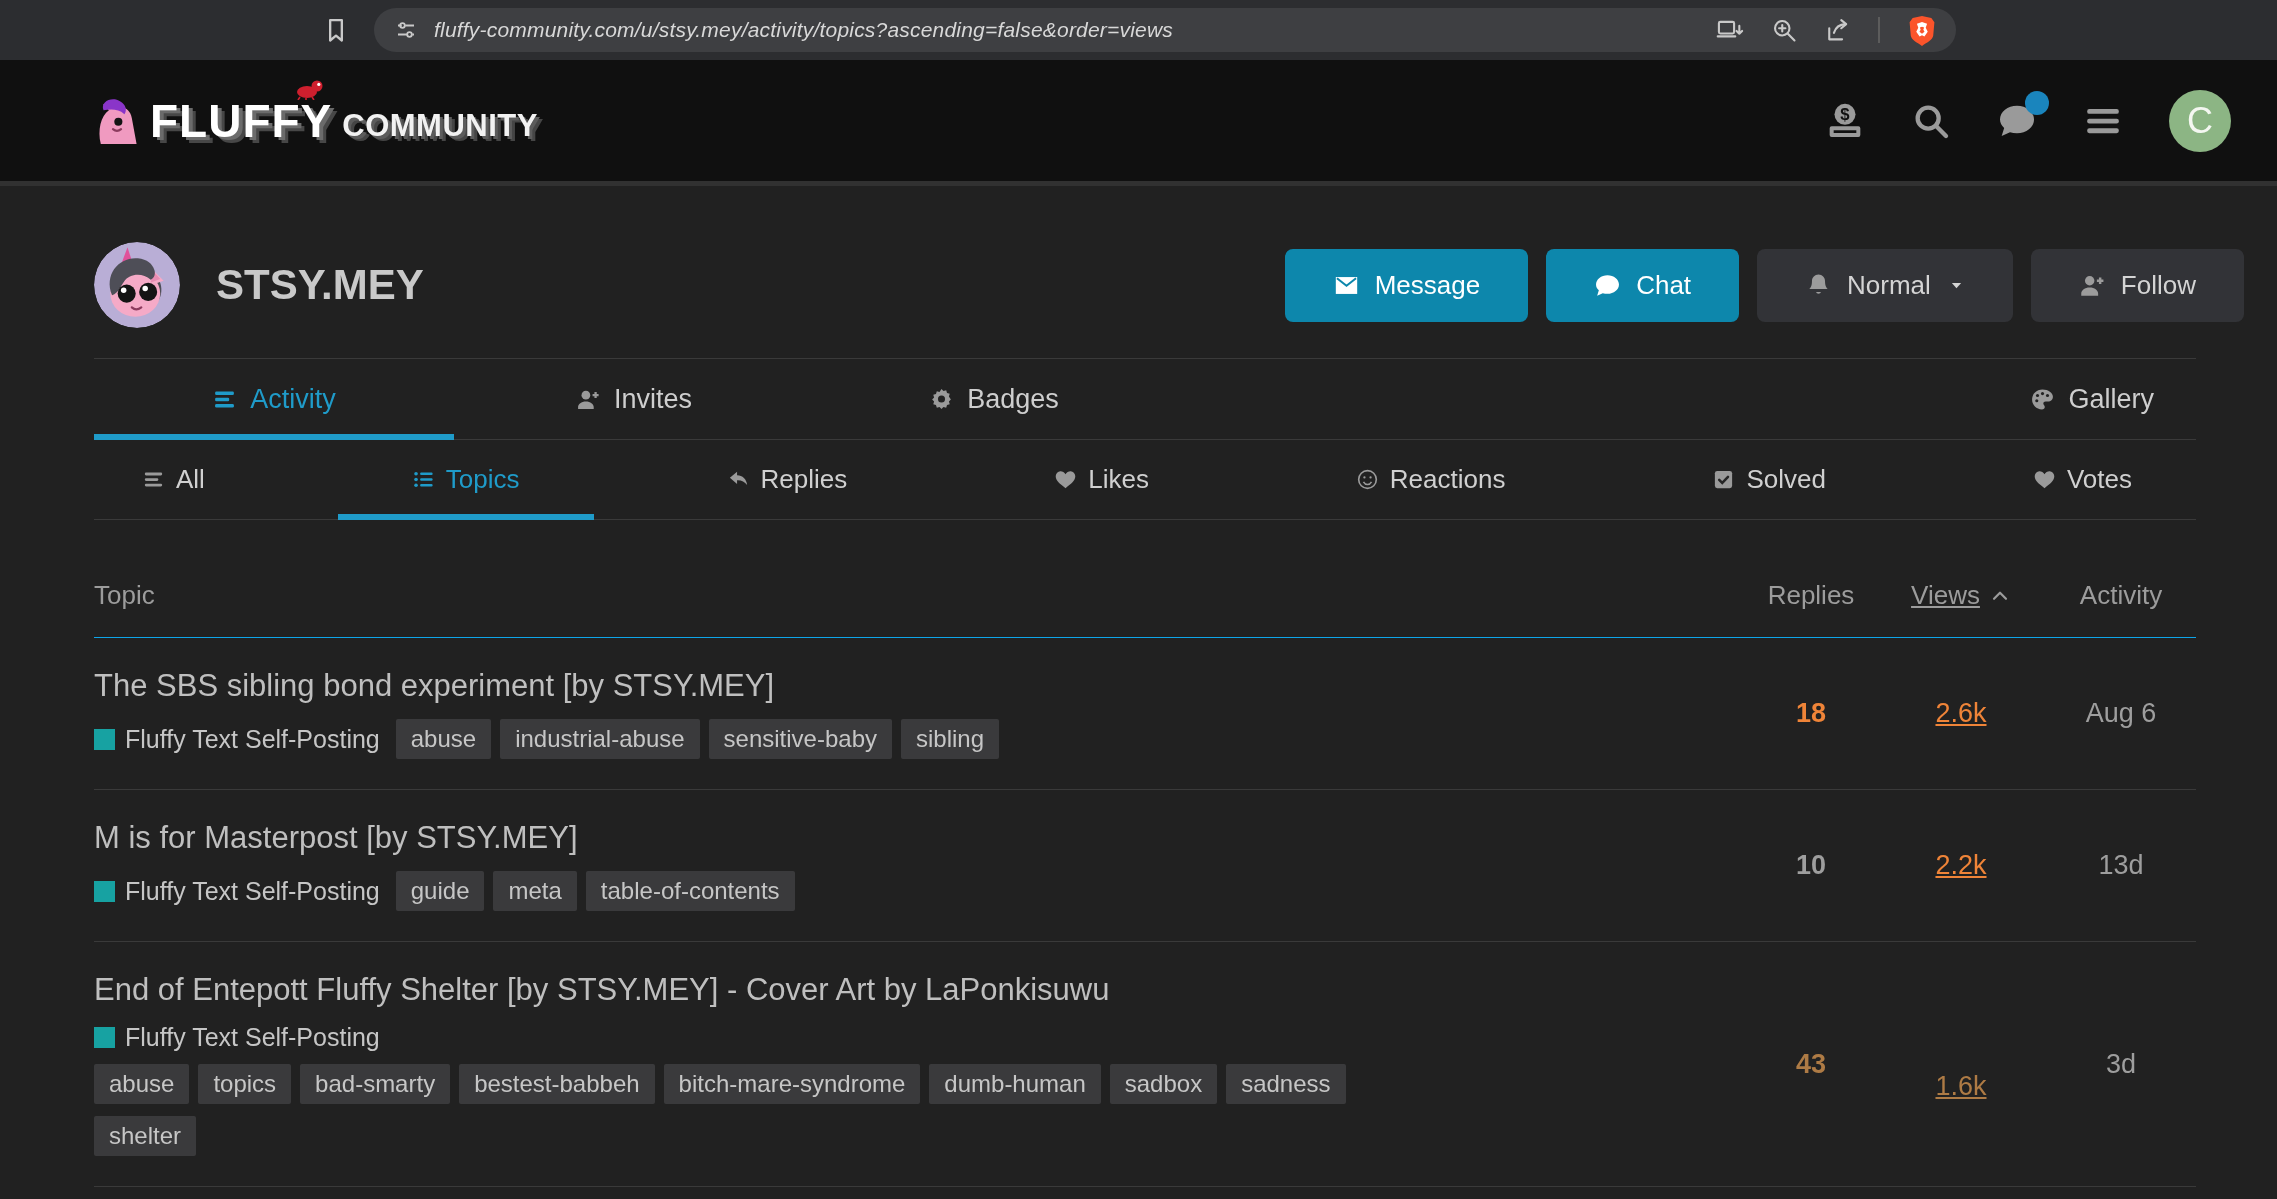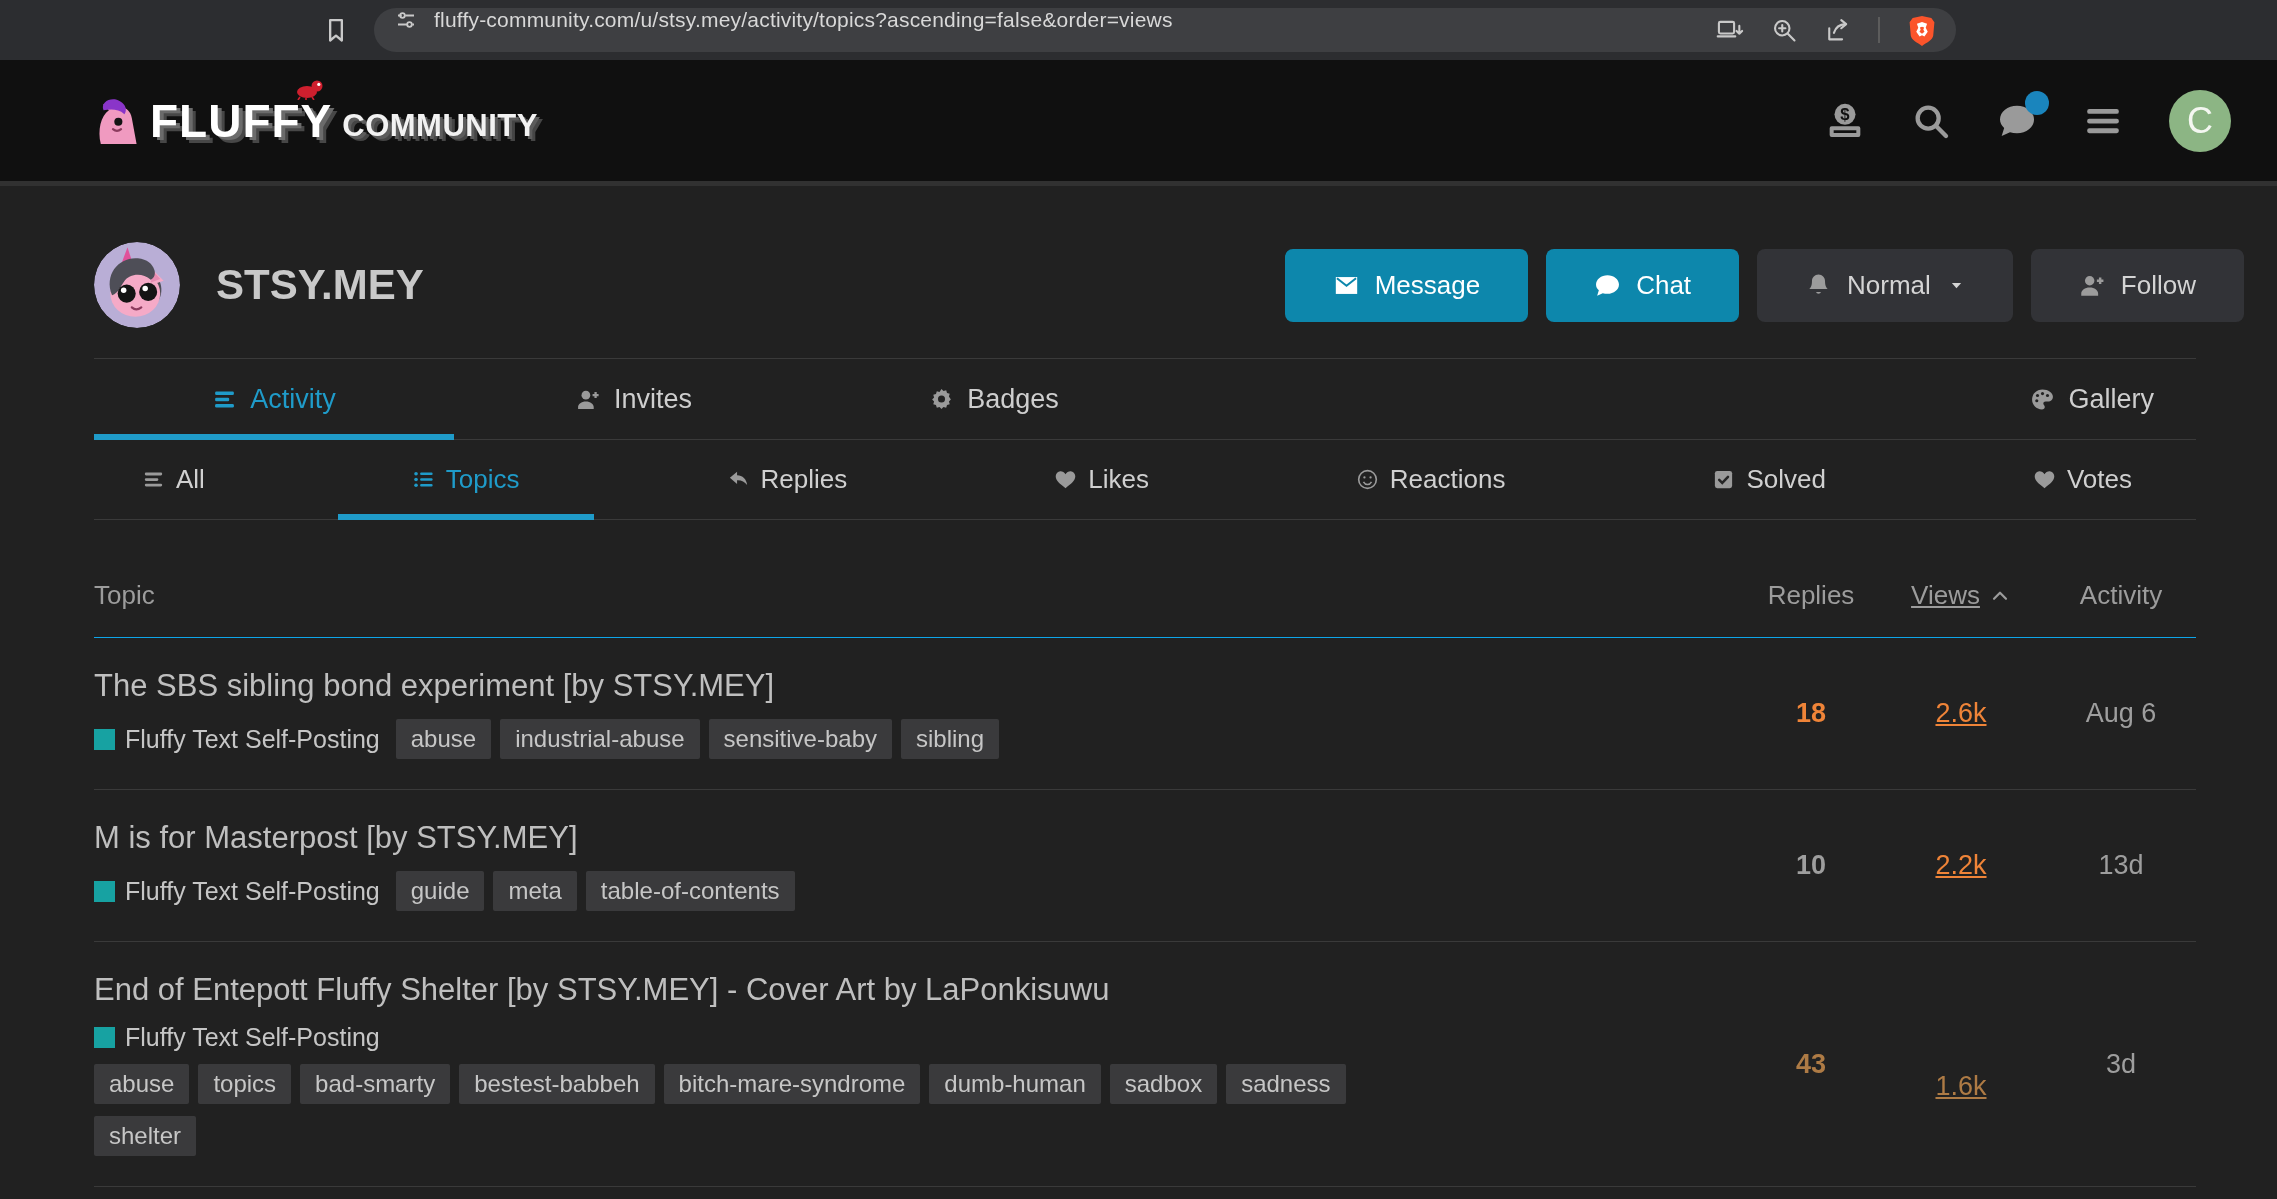--- a/index.html
+++ b/index.html
@@ -5,21 +5,21 @@
   * { box-sizing: border-box; margin: 0; padding: 0; }
   html, body { width: 2277px; height: 1199px; overflow: hidden; }
   body { background: #212121; font-family: "Liberation Sans", sans-serif; }
   svg { display: block; }
 
   
   .browser-bar { height: 60px; background: #2c2d30; display: flex; align-items: center; padding-left: 322px; }
   .tb-icon { color: #c9c9c9; cursor: pointer; }
   .tb-icon svg { width: 28px; height: 28px; }
   .bookmark-slot { margin-right: 24px; }
-  .url-pill { width: 1582px; height: 44px; background: #3e3f42; border-radius: 22px; display: flex; padding: 0 18px 0 12px; }
+  .url-pill { width: 1582px; height: 44px; background: #3e3f42; border-radius: 22px; display: flex; align-items: center; padding: 0 18px 0 12px; font-style: italic; }
   .tune-slot { margin: 0 16px 0 8px; }
   .tune-slot svg { width: 24px; height: 24px; }
   .url-text { flex: 1; color: #d8d8d8; font-size: 21px; letter-spacing: .2px; white-space: nowrap; overflow: hidden; }
   .pill-actions { display: flex; align-items: center; gap: 26px; }
   .pill-sep { width: 2px; height: 26px; background: #5c5c5c; }
   .brave-slot svg { width: 32px; height: 32px; }
 
   
   .site-header { height: 126px; background: #101010; display: flex; align-items: center; padding: 0 46px 0 90px; border-bottom: 5px solid #313131; }
   .logo { display: flex; align-items: center; position: relative; cursor: pointer; }

